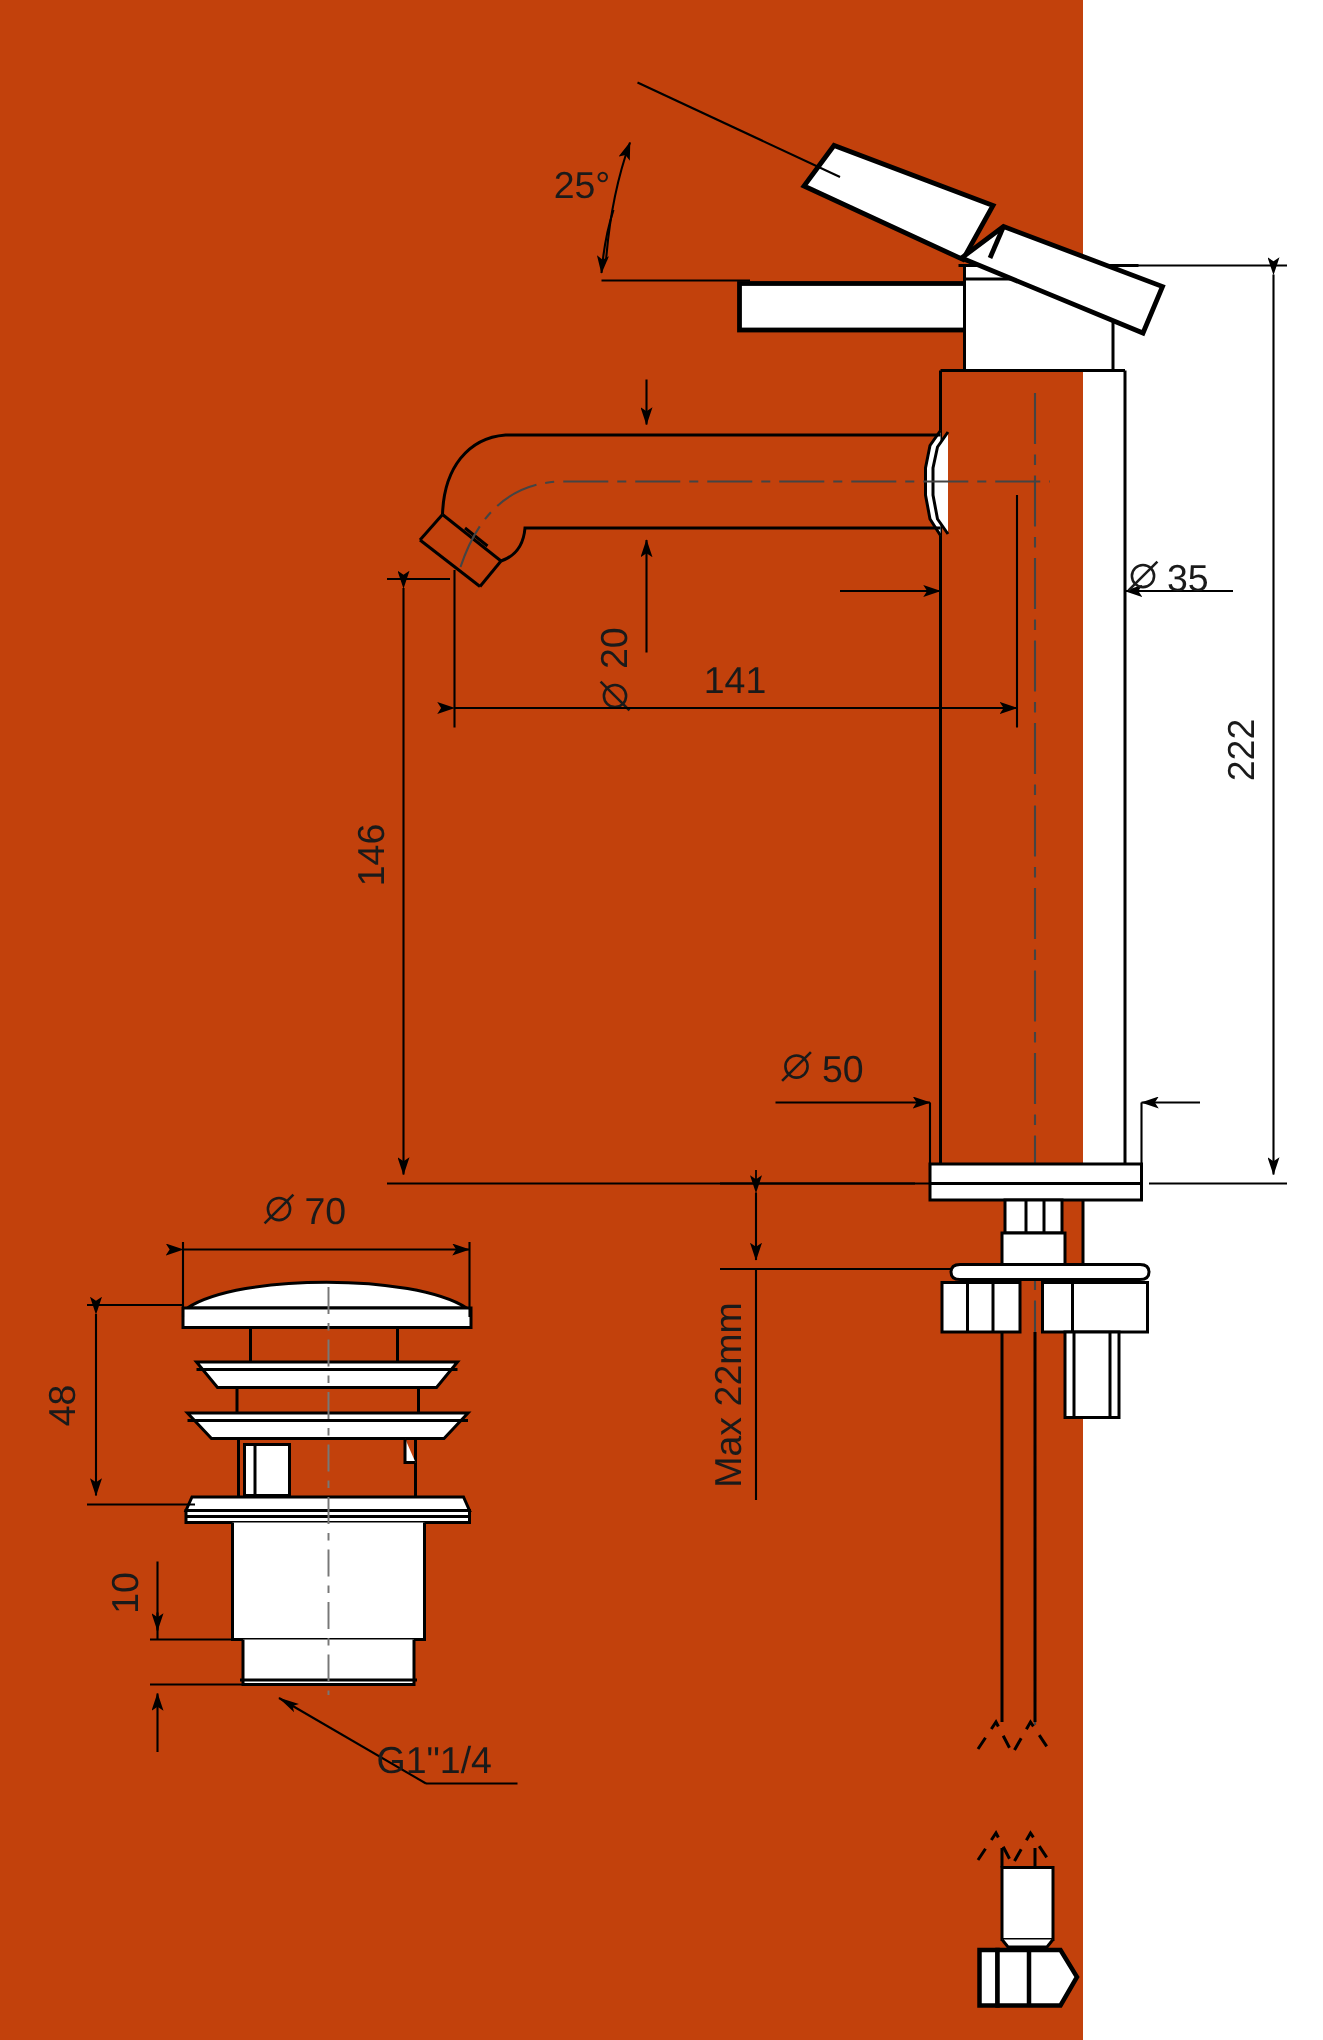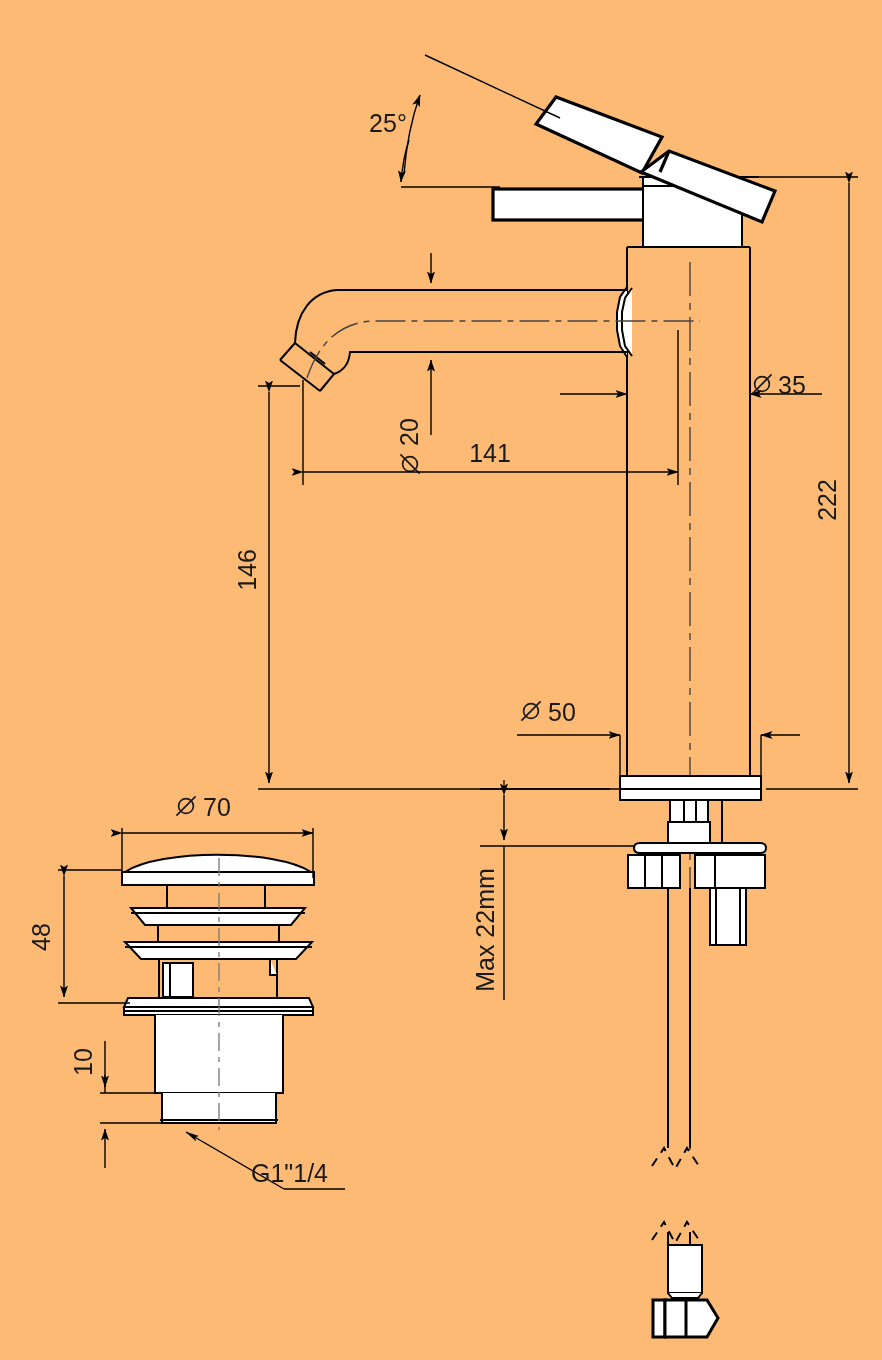--- a/index.html
+++ b/index.html
@@ -9,23 +9,23 @@
     background: #ffffff;
   }
   body {
     width: 882px;
     height: 1360px;
     font-family: "Liberation Sans", sans-serif;
     overflow: hidden;
   }
   #sheet {
     position: relative;
-    width: 882px;
+    width: 722px;
     height: 1360px;
-    background: #fdba74;
+    background: #c2410c;
   }
   #sheet svg {
     position: absolute;
     top: 0;
     left: 0;
   }
   .dim-text {
     font-family: "Liberation Sans", sans-serif;
     font-size: 25px;
     fill: #1a1a1a;

